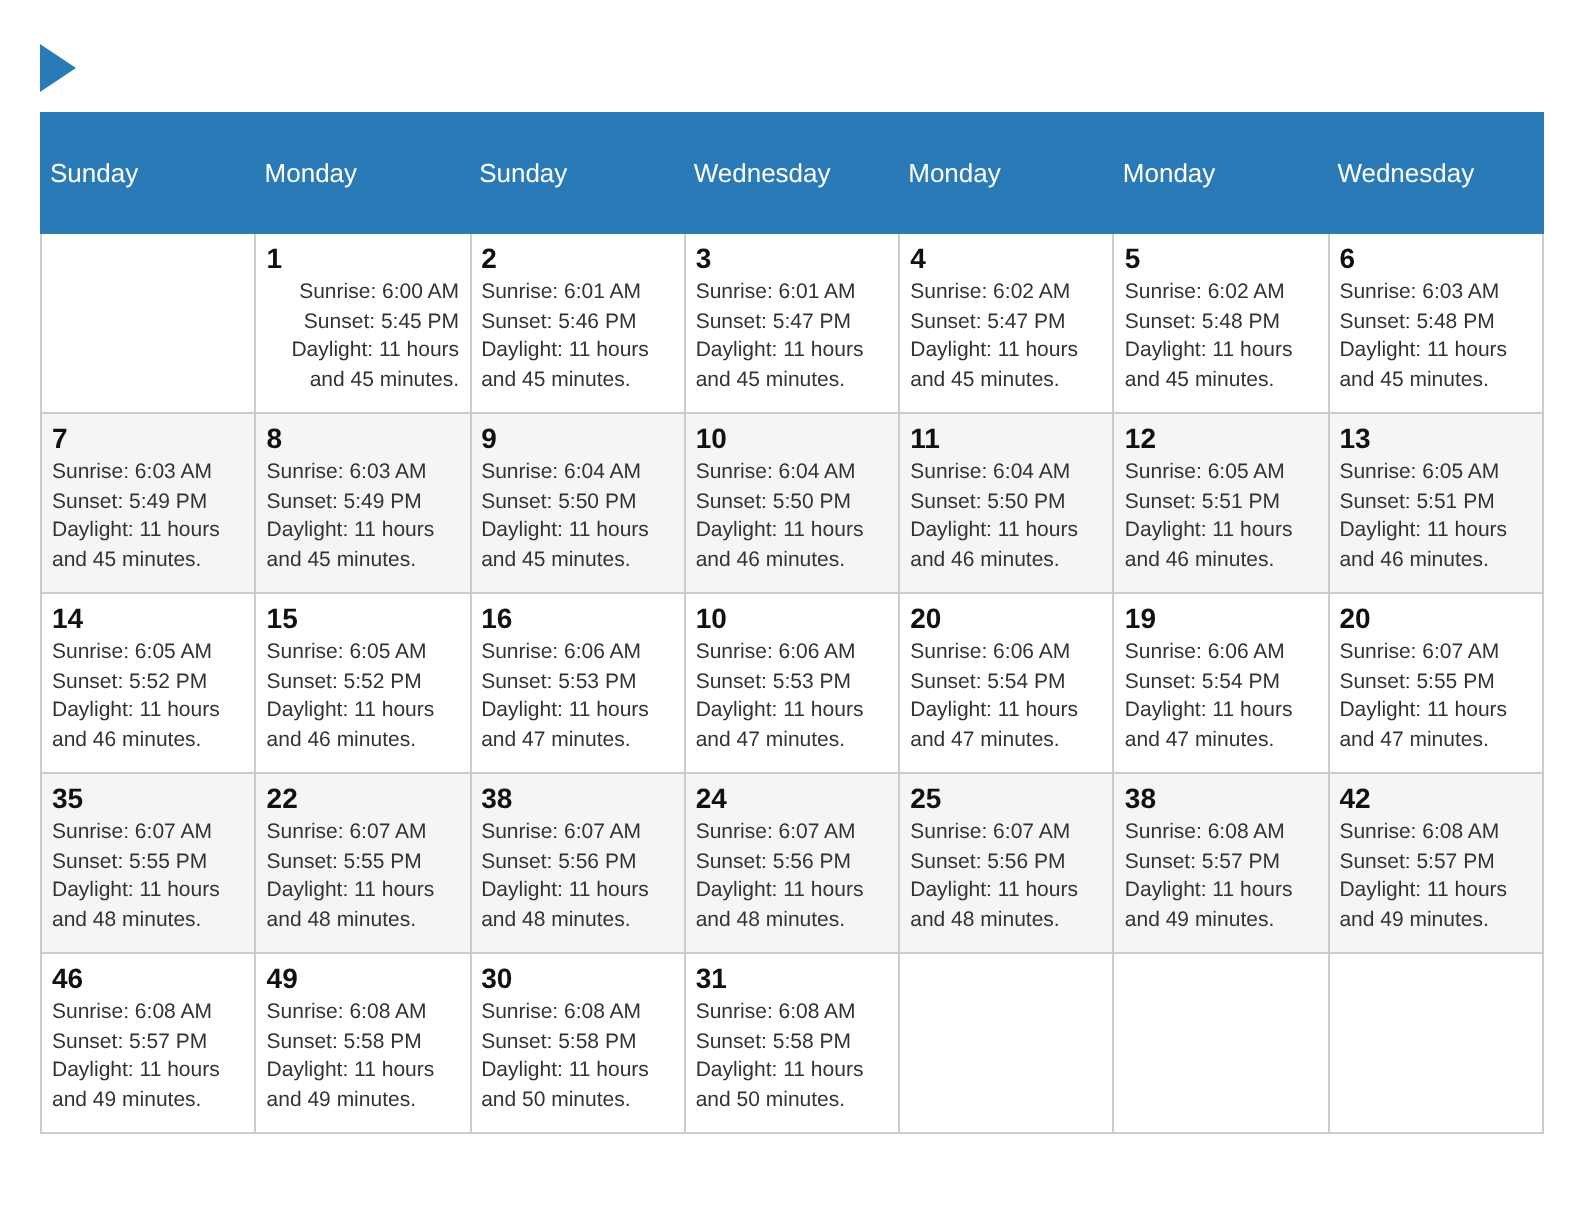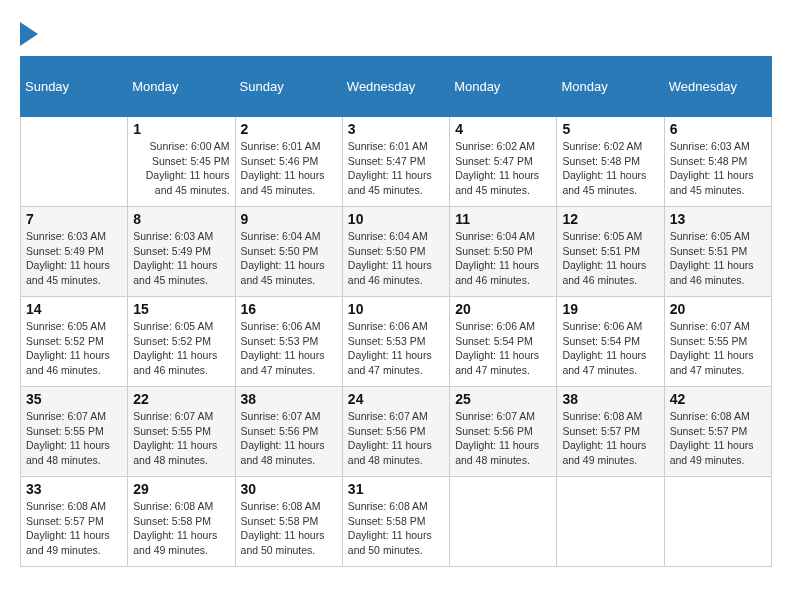--- a/index.html
+++ b/index.html
@@ -318,28 +318,28 @@
         <td>
           <span class="day-num">42</span>
           <div class="day-info" style="white-space: pre-line;">Sunrise: 6:08 AM
 Sunset: 5:57 PM
 Daylight: 11 hours
 and 49 minutes.</div>
         </td>
       </tr>
       <tr>
         <td>
-          <span class="day-num">33</span>
+          <span class="day-num">46</span>
           <div class="day-info" style="white-space: pre-line;">Sunrise: 6:08 AM
 Sunset: 5:57 PM
 Daylight: 11 hours
 and 49 minutes.</div>
         </td>
         <td>
-          <span class="day-num">29</span>
+          <span class="day-num">49</span>
           <div class="day-info" style="white-space: pre-line;">Sunrise: 6:08 AM
 Sunset: 5:58 PM
 Daylight: 11 hours
 and 49 minutes.</div>
         </td>
         <td>
           <span class="day-num">30</span>
           <div class="day-info" style="white-space: pre-line;">Sunrise: 6:08 AM
 Sunset: 5:58 PM
 Daylight: 11 hours

